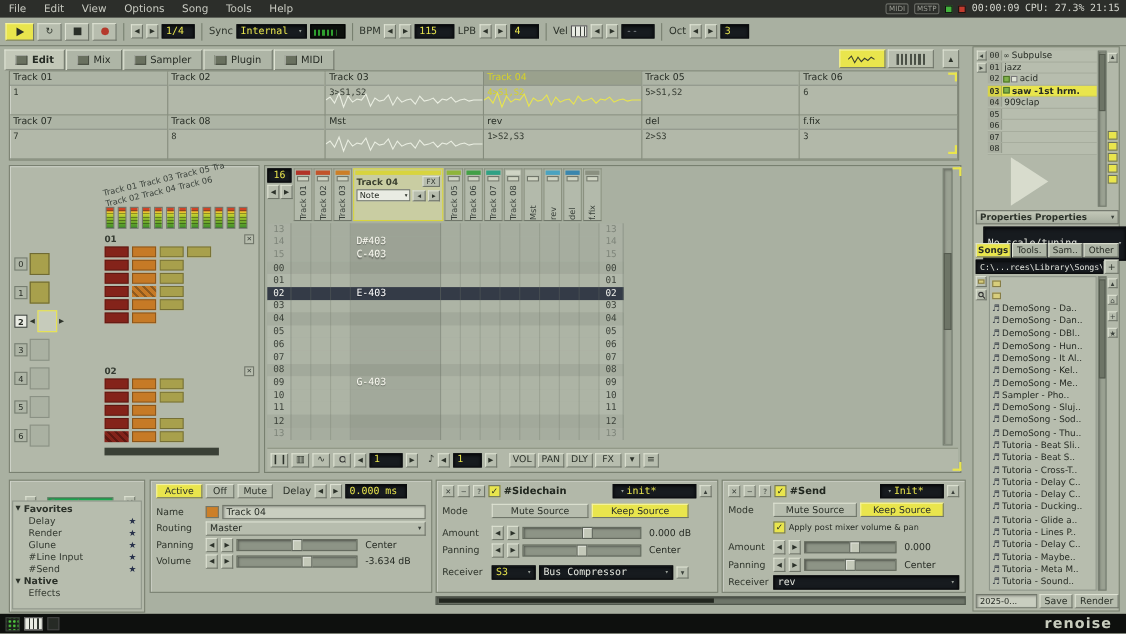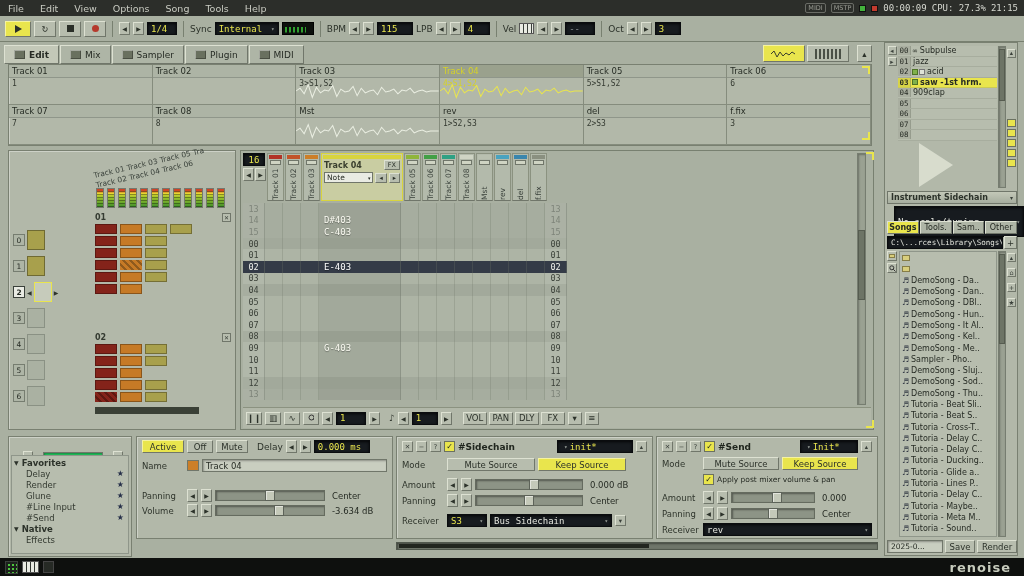--- a/index.html
+++ b/index.html
@@ -877,20 +877,27 @@
     <span class="lbl" style="margin-left:6px">Delay</span>
     <span class="btn arr">◀</span>
     <span class="btn arr">▶</span>
     <span class="dbox w56">0.000 ms</span>
   </div>
   <div class="dev-row" style="top:22px">
     <span class="dev-lbl">Name</span>
     <span class="swatch"></span>
     <span class="inputbox" style="flex:1">Track 04</span>
   </div>
+  <div class="dev-row" style="top:37px">
+    <span class="dev-lbl">Routing</span>
+    <span class="select" style="flex:1">
+        <span>Master</span>
+        <span class="ddarr">▾</span>
+      </span>
+  </div>
   <div class="dev-row" style="top:52px">
     <span class="dev-lbl">Panning</span>
     <span class="btn arr">◀</span>
     <span class="btn arr">▶</span>
     <span class="slider w110">
         <span class="thumb" style="left: calc(50% - 5px);"></span>
       </span>
     <span class="dev-val">Center</span>
   </div>
   <div class="dev-row" style="top:67px">
@@ -940,21 +947,21 @@
       </span>
     <span class="dev-val">Center</span>
   </div>
   <div class="dev-row" style="top:77px">
     <span class="dev-lbl">Receiver</span>
     <span class="dbox w40">
         <span>S3</span>
         <span class="ddarr">▾</span>
       </span>
     <span class="dbox w" style="width:122px">
-        <span>Bus Sidechain</span>
+        <span>Bus Compressor</span>
         <span class="ddarr">▾</span>
       </span>
     <span class="hbtn">▾</span>
   </div>
 </div>
 
 <div id="dsp3" class="dev" style="left:656px;top:436px;width:222px;height:103px">
   <div class="dev-row" style="top:3px">
     <span class="hbtn">✕</span>
     <span class="hbtn">−</span>
@@ -1061,21 +1068,21 @@
     </div>
   <div id="inst-btns-top"><span class="hbtn" style="width:9px;height:9px">▴</span></div>
   <div id="inst-btns">
     <span class="mini-y"></span>
     <span class="mini-y"></span>
     <span class="mini-y"></span>
     <span class="mini-y"></span>
     <span class="mini-y"></span>
   </div>
   <div id="inst-props">
-    <span>Instrument Sidechain</span>
+    <span>Properties Properties</span>
     <span class="ddarr" style="color:#3a403a">▾</span>
   </div>
   <span class="dbox w" id="scale-dd">
       <span>No scale/tuning</span>
       <span class="ddarr">▾</span>
     </span>
   <div id="browser-tabs">
       <span class="btab act">Songs</span>
       <span class="btab">Tools.</span>
       <span class="btab">Sam..</span>

